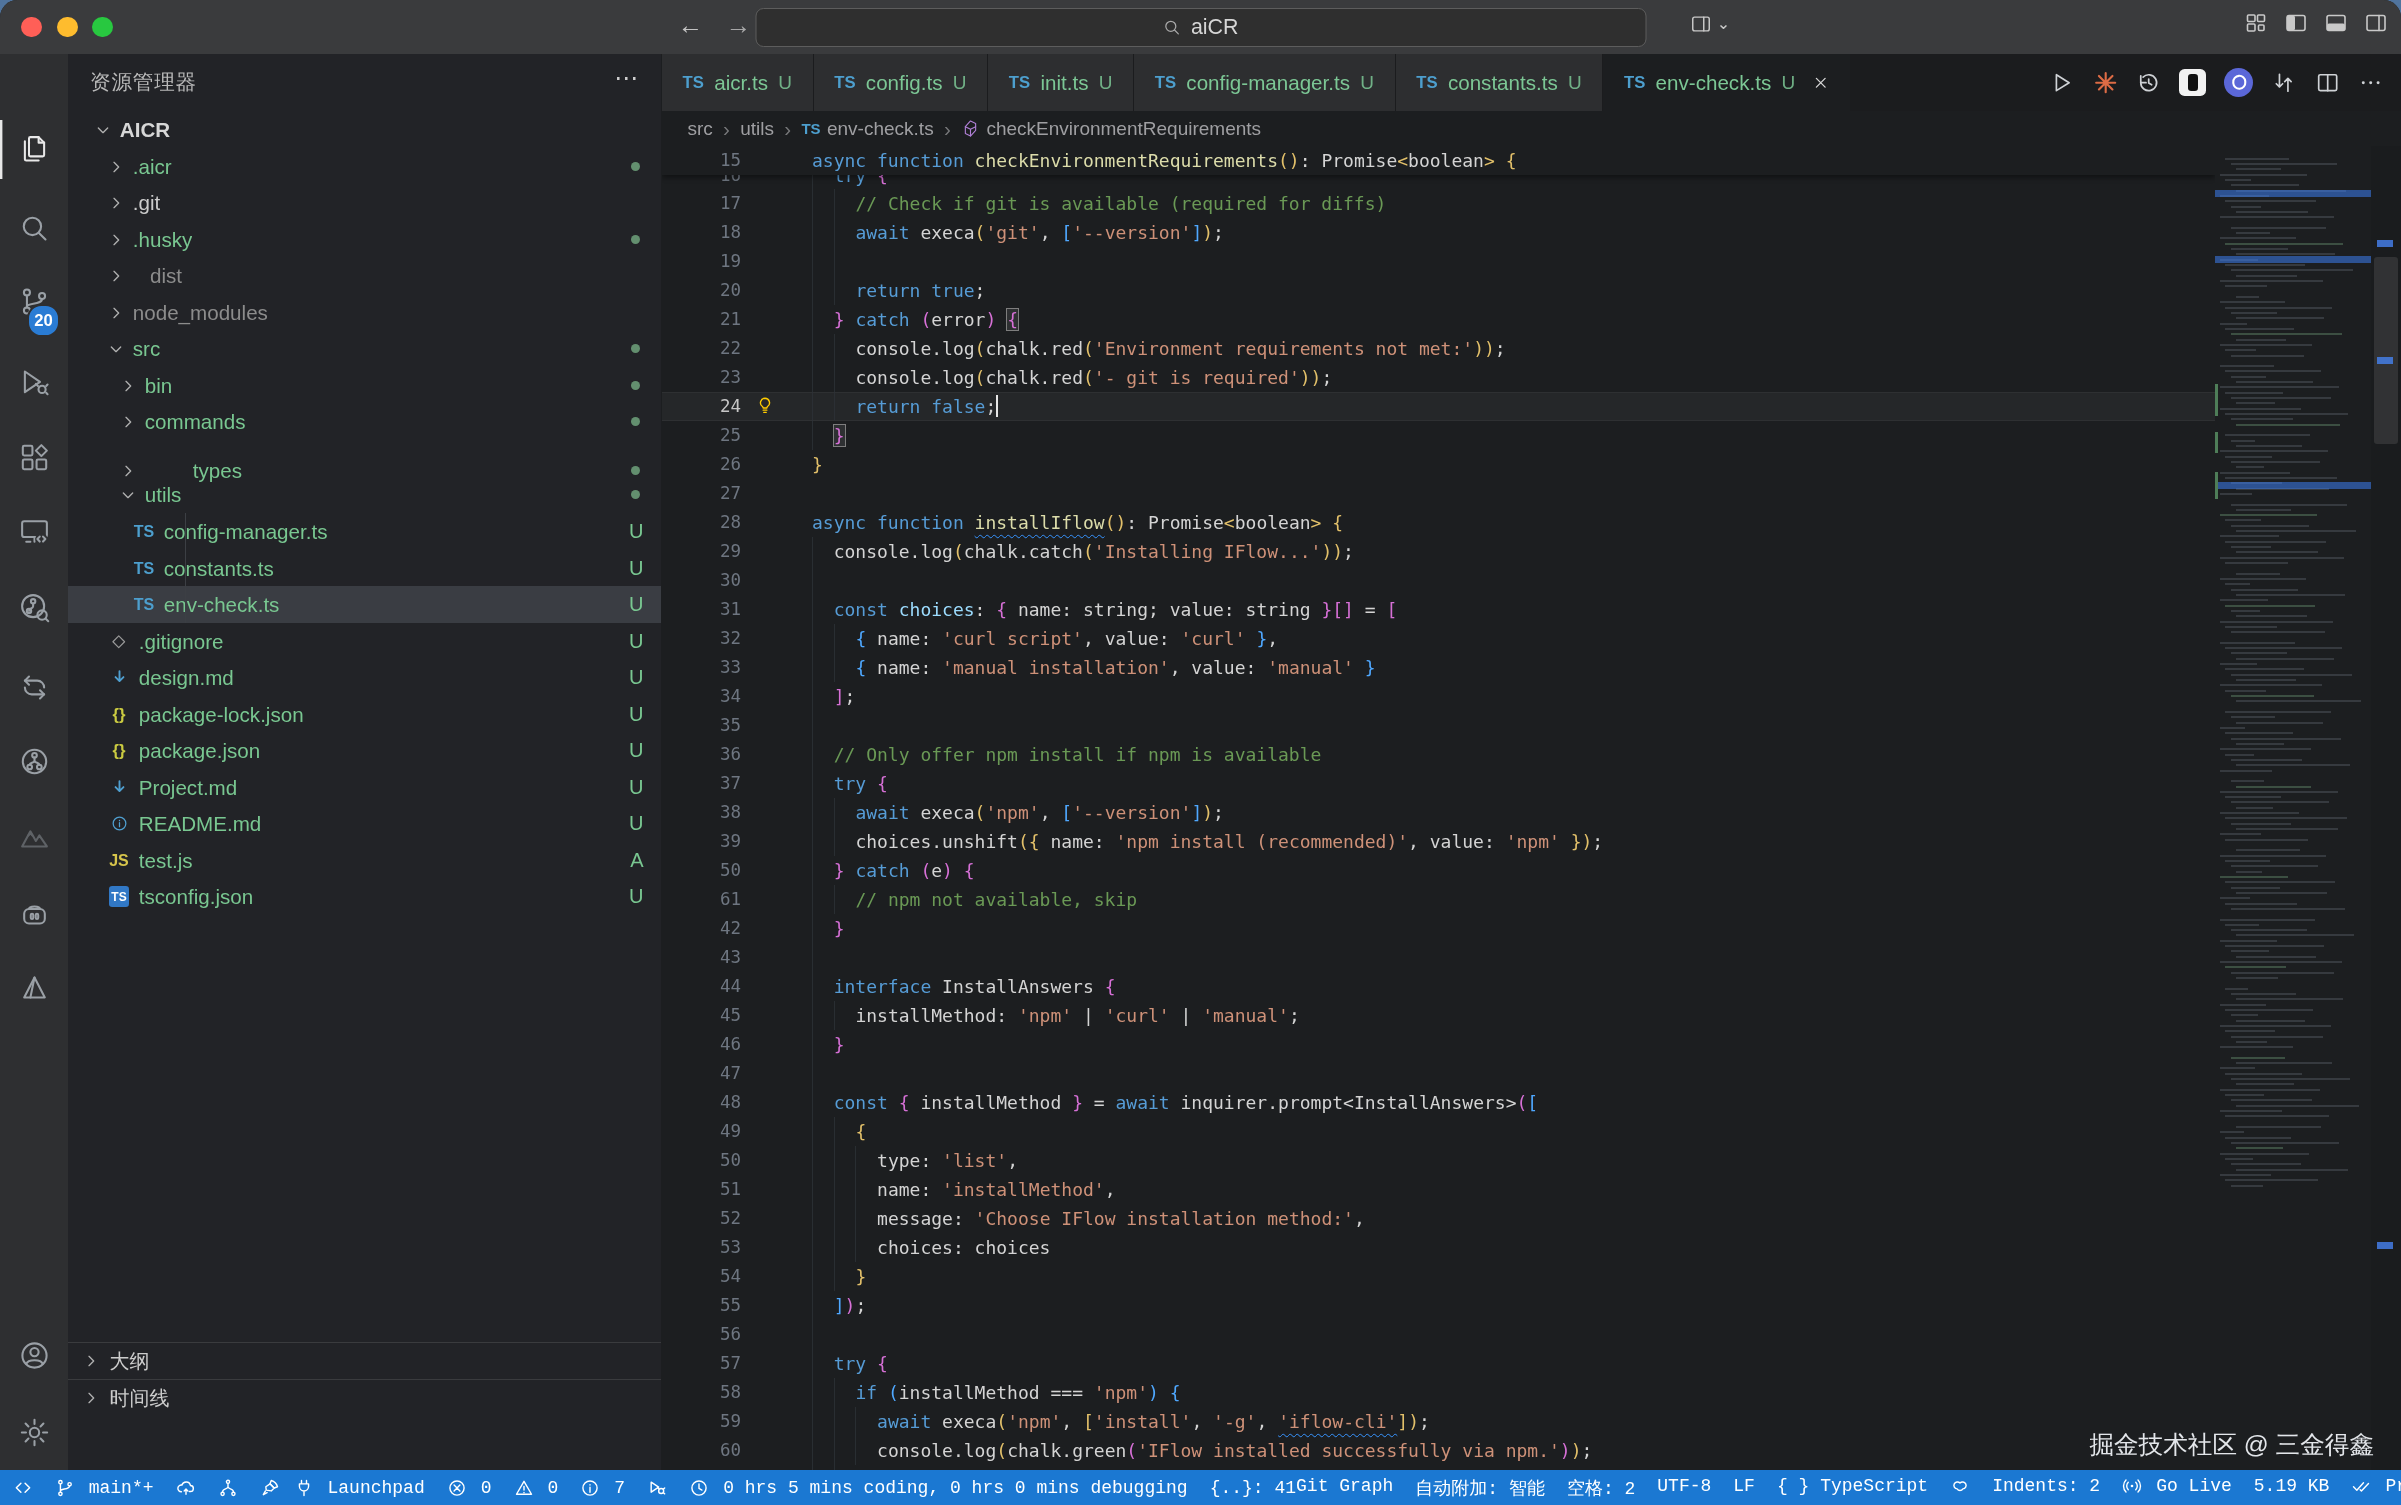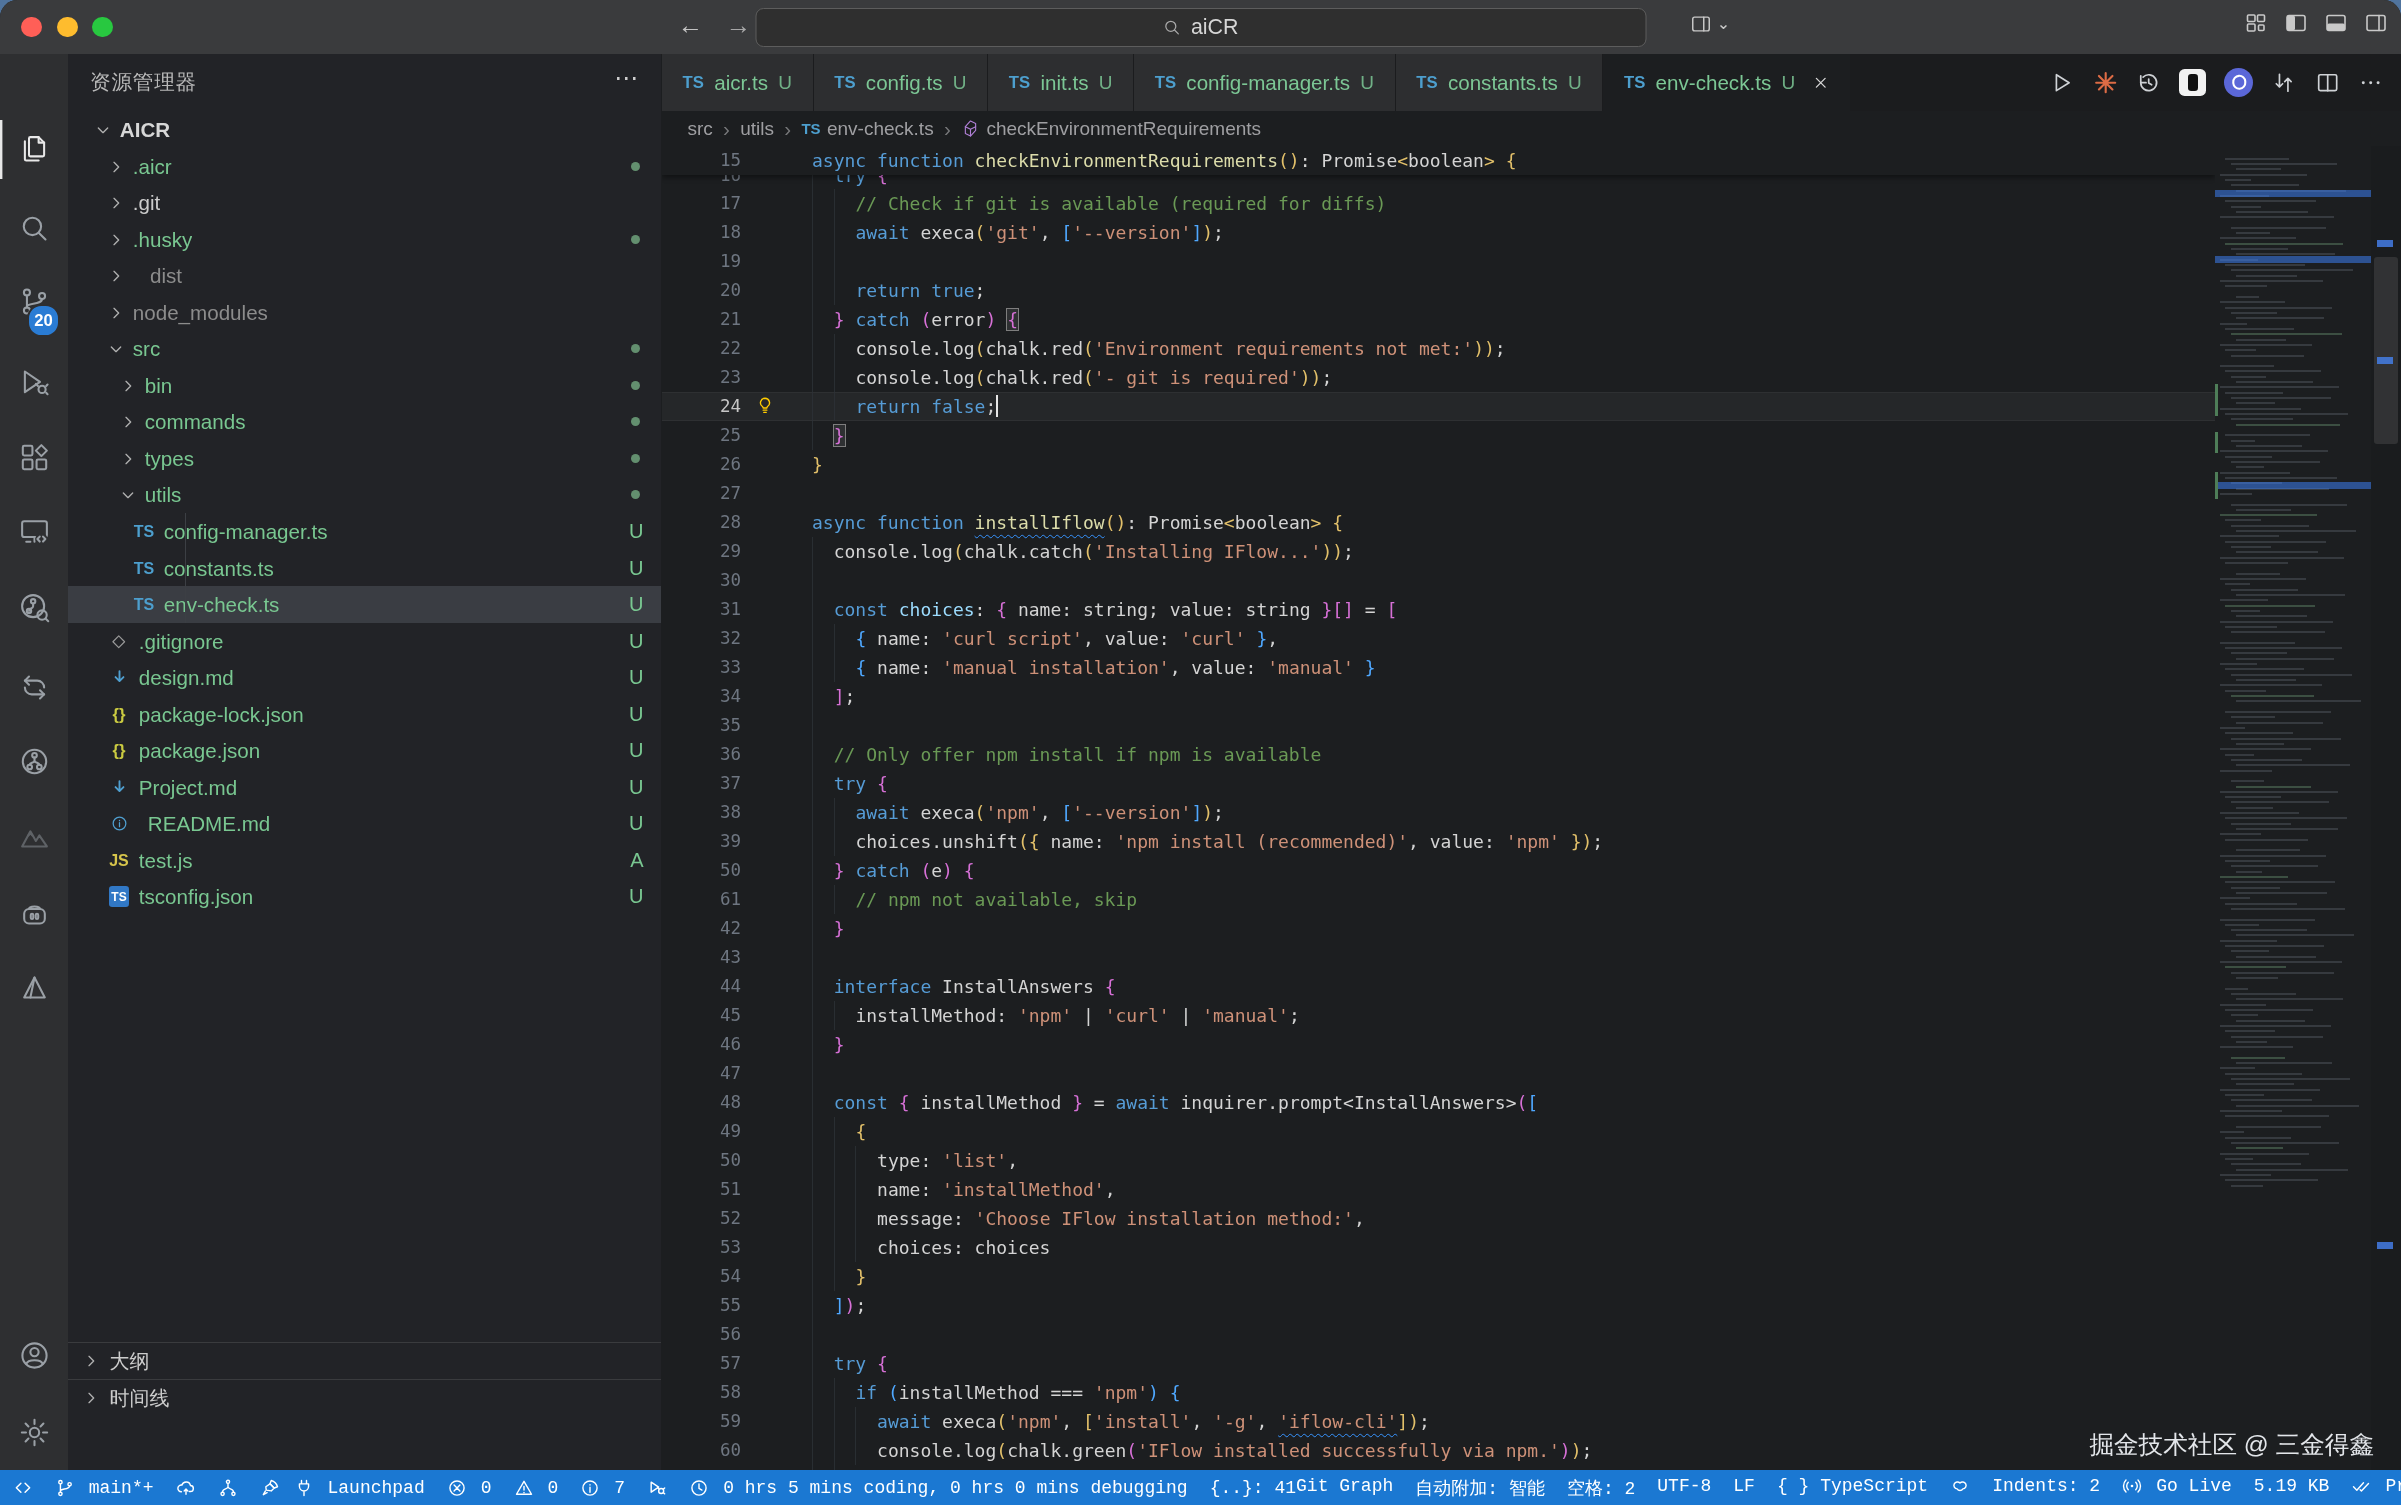--- a/index.html
+++ b/index.html
@@ -329,21 +329,21 @@
         </div>
         <div class="row" style="top: 349px; padding-left: 48px;">
           <span class="chev">
             <svg class="ic" width="16" height="16" viewBox="0 0 24 24" fill="none" stroke="#b0b0b0" stroke-width="2" stroke-linecap="round" stroke-linejoin="round">
               <path d="M9 5l7 7-7 7"></path>
             </svg>
           </span>
           <span class="rowlabel c-green" style="margin-left:4.8px;">commands</span>
           <span class="rdot"></span>
         </div>
-        <div class="row" style="top: 386px; padding-left: 48px;">
+        <div class="row" style="top: 398px; padding-left: 48px; gap: 48px;">
           <span class="chev">
             <svg class="ic" width="16" height="16" viewBox="0 0 24 24" fill="none" stroke="#b0b0b0" stroke-width="2" stroke-linecap="round" stroke-linejoin="round">
               <path d="M9 5l7 7-7 7"></path>
             </svg>
           </span>
           <span class="rowlabel c-green" style="margin-left:4.8px;">types</span>
           <span class="rdot"></span>
         </div>
         <div class="row" style="top: 422px; padding-left: 48px;">
           <span class="chev">
@@ -399,21 +399,21 @@
         </div>
         <div class="row" style="top: 715px; padding-left: 36px;">
           <span class="fic">
             <svg class="ic" width="19" height="19" viewBox="0 0 24 24" fill="none" stroke="currentColor" stroke-width="1.6" stroke-linecap="round" stroke-linejoin="round">
               <path d="M12 4v12 M7 11.5l5 5 5-5" stroke="#4f9fd0" stroke-width="2.4"></path>
             </svg>
           </span>
           <span class="rowlabel c-green" style="margin-left:4.8px;">Project.md</span>
           <span class="rbadge">U</span>
         </div>
-        <div class="row" style="top: 751px; padding-left: 36px; gap: 9px;">
+        <div class="row" style="top: 751px; padding-left: 36px;">
           <span class="fic">
             <svg class="ic" width="19" height="19" viewBox="0 0 24 24" fill="none" stroke="currentColor" stroke-width="1.6" stroke-linecap="round" stroke-linejoin="round">
               <circle cx="12" cy="12" r="8" stroke="#4f9fd0"></circle>
               <path d="M12 8v.5 M12 11v5" stroke="#4f9fd0"></path>
             </svg>
           </span>
           <span class="rowlabel c-green" style="margin-left:4.8px;">README.md</span>
           <span class="rbadge">U</span>
         </div>
         <div class="row" style="top: 788px; padding-left: 36px;">

